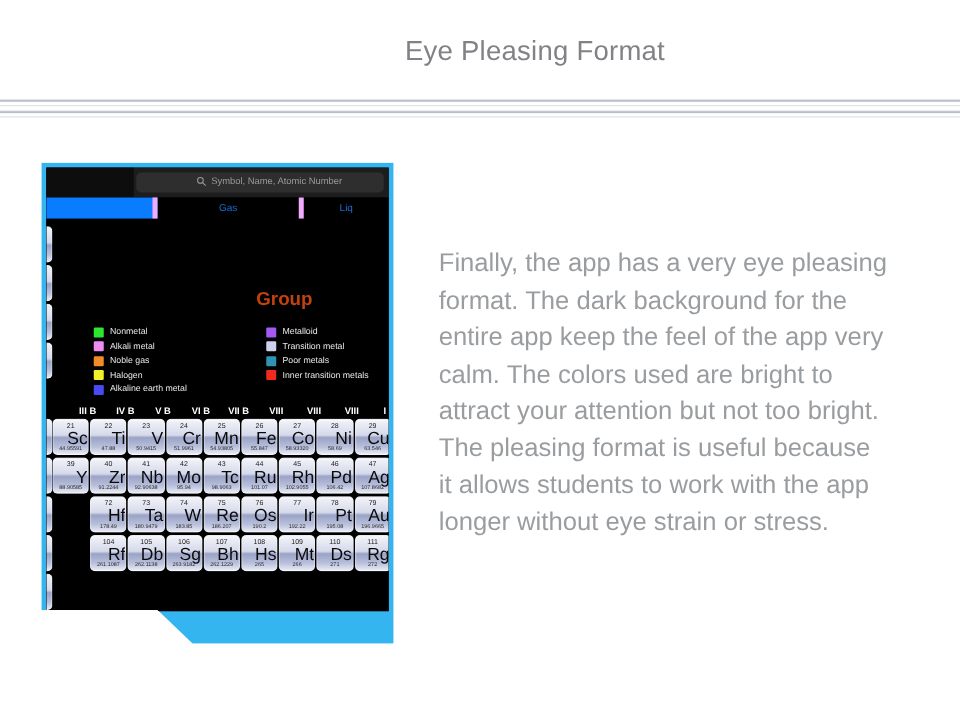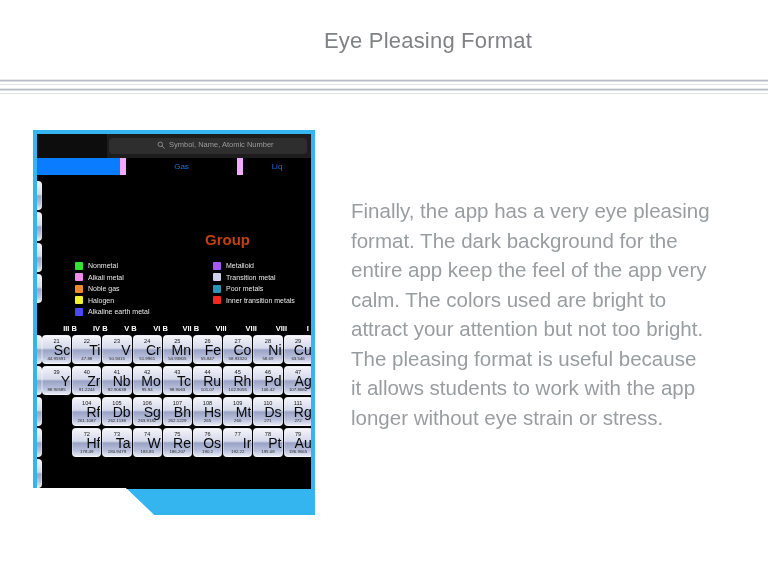--- a/index.html
+++ b/index.html
@@ -133,21 +133,21 @@
     height: 17px;
     background: #000000;
     display: flex;
   }
   .seg-item {
     height: 17px;
     line-height: 17px;
     text-align: center;
     font-size: 8px;
     color: #1c6fd6;
-    border-right: 6px solid #f0abfc;
+    border-right: 4px solid #f0abfc;
     box-sizing: border-box;
   }
   .seg-item.sel {
     background: #0a7cff;
     color: #ffffff;
   }
   .seg-solid  { width: 89px; }
   .seg-gas    { width: 117px; }
   .seg-liquid { width: 68px; border-right: none; }
 
@@ -496,20 +496,63 @@
             </div>
             <div class="cell tm">
               <div class="c-num">47</div>
               <div class="c-sym">Ag</div>
               <div class="c-mass">107.8682</div>
             </div>
           </div>
           <div class="grid-row">
             <div class="cell empty"></div>
             <div class="cell tm">
+              <div class="c-num">72</div>
+              <div class="c-sym">Hf</div>
+              <div class="c-mass">178.49</div>
+            </div>
+            <div class="cell tm">
+              <div class="c-num">73</div>
+              <div class="c-sym">Ta</div>
+              <div class="c-mass">180.9479</div>
+            </div>
+            <div class="cell tm">
+              <div class="c-num">74</div>
+              <div class="c-sym">W</div>
+              <div class="c-mass">183.85</div>
+            </div>
+            <div class="cell tm">
+              <div class="c-num">75</div>
+              <div class="c-sym">Re</div>
+              <div class="c-mass">186.207</div>
+            </div>
+            <div class="cell tm">
+              <div class="c-num">76</div>
+              <div class="c-sym">Os</div>
+              <div class="c-mass">190.2</div>
+            </div>
+            <div class="cell tm">
+              <div class="c-num">77</div>
+              <div class="c-sym">Ir</div>
+              <div class="c-mass">192.22</div>
+            </div>
+            <div class="cell tm">
+              <div class="c-num">78</div>
+              <div class="c-sym">Pt</div>
+              <div class="c-mass">195.08</div>
+            </div>
+            <div class="cell tm">
+              <div class="c-num">79</div>
+              <div class="c-sym">Au</div>
+              <div class="c-mass">196.9665</div>
+            </div>
+          </div>
+          <div class="grid-row">
+            <div class="cell empty"></div>
+            <div class="cell tm">
               <div class="c-num">104</div>
               <div class="c-sym">Rf</div>
               <div class="c-mass">261.1087</div>
             </div>
             <div class="cell tm">
               <div class="c-num">105</div>
               <div class="c-sym">Db</div>
               <div class="c-mass">262.1138</div>
             </div>
             <div class="cell tm">
@@ -534,63 +577,20 @@
             </div>
             <div class="cell tm">
               <div class="c-num">110</div>
               <div class="c-sym">Ds</div>
               <div class="c-mass">271</div>
             </div>
             <div class="cell tm">
               <div class="c-num">111</div>
               <div class="c-sym">Rg</div>
               <div class="c-mass">272</div>
-            </div>
-          </div>
-          <div class="grid-row">
-            <div class="cell empty"></div>
-            <div class="cell tm">
-              <div class="c-num">72</div>
-              <div class="c-sym">Hf</div>
-              <div class="c-mass">178.49</div>
-            </div>
-            <div class="cell tm">
-              <div class="c-num">73</div>
-              <div class="c-sym">Ta</div>
-              <div class="c-mass">180.9479</div>
-            </div>
-            <div class="cell tm">
-              <div class="c-num">74</div>
-              <div class="c-sym">W</div>
-              <div class="c-mass">183.85</div>
-            </div>
-            <div class="cell tm">
-              <div class="c-num">75</div>
-              <div class="c-sym">Re</div>
-              <div class="c-mass">186.207</div>
-            </div>
-            <div class="cell tm">
-              <div class="c-num">76</div>
-              <div class="c-sym">Os</div>
-              <div class="c-mass">190.2</div>
-            </div>
-            <div class="cell tm">
-              <div class="c-num">77</div>
-              <div class="c-sym">Ir</div>
-              <div class="c-mass">192.22</div>
-            </div>
-            <div class="cell tm">
-              <div class="c-num">78</div>
-              <div class="c-sym">Pt</div>
-              <div class="c-mass">195.08</div>
-            </div>
-            <div class="cell tm">
-              <div class="c-num">79</div>
-              <div class="c-sym">Au</div>
-              <div class="c-mass">196.9665</div>
             </div>
           </div>
           <div class="grid-row spacer"></div>
           <div class="grid-row">
             <div class="cell itm">
               <div class="c-num">57</div>
               <div class="c-sym">La</div>
             </div>
             <div class="cell itm">
               <div class="c-num">58</div>

